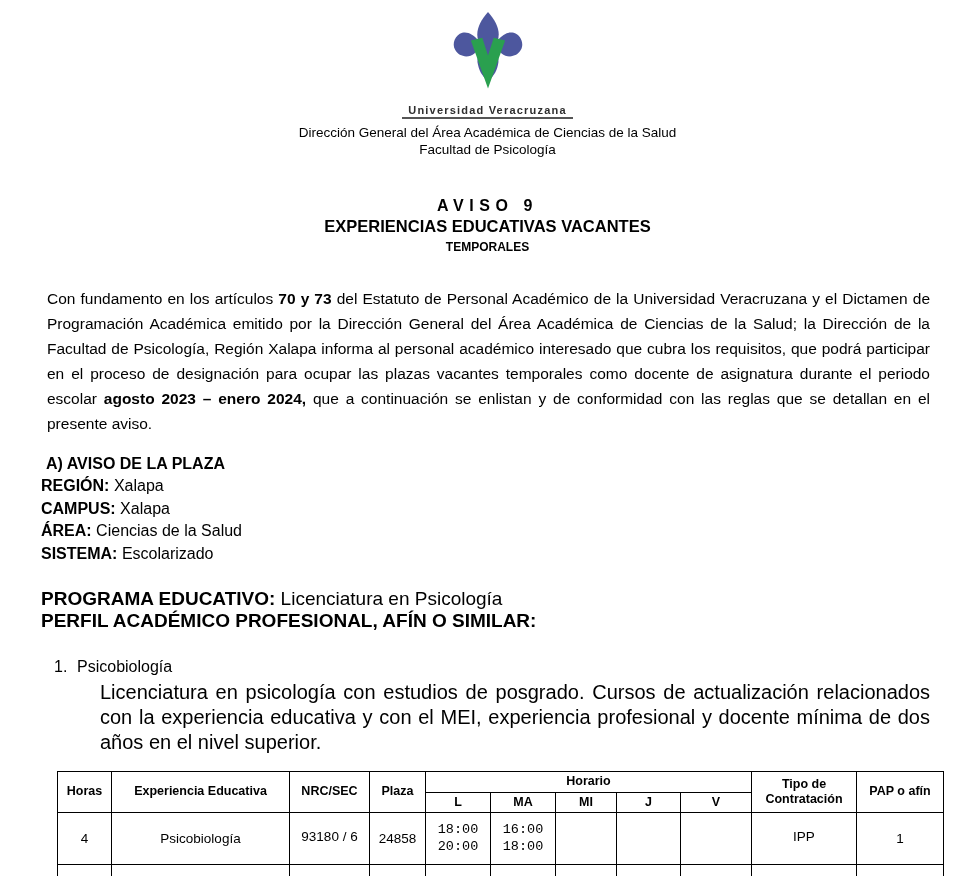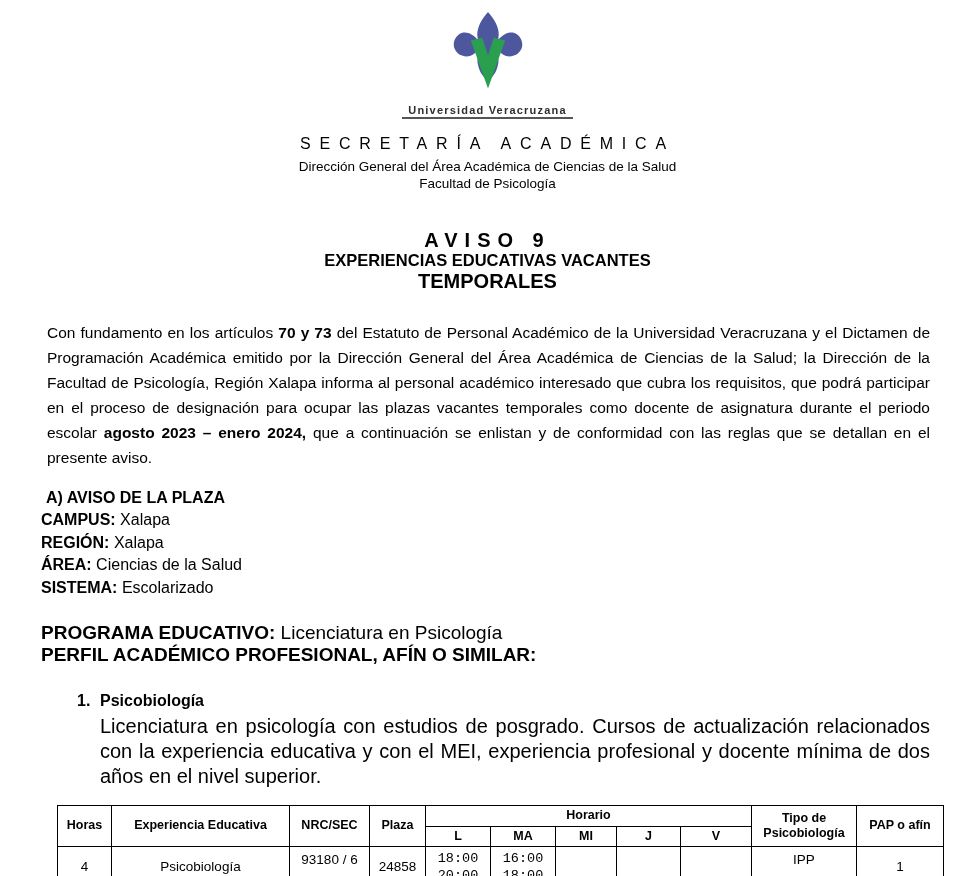--- a/index.html
+++ b/index.html
@@ -18,60 +18,60 @@
     display:inline-block;
     font-size:11px;font-weight:bold;letter-spacing:1.2px;color:#2e2e2e;
     border-bottom:2px solid #555;padding:0 6px 1px 6px;margin-top:12px;
   }
   .header-block{text-align:center;}
   .secretaria{font-size:16px;letter-spacing:0.55em;margin-top:15px;line-height:19px;}
   .direccion{font-size:13.5px;margin-top:5px;line-height:17px;}
   .facultad{font-size:13.5px;line-height:17px;}
   
   .title-block{text-align:center;margin-top:38px;font-weight:bold;}
-  .title-line1{font-size:20px;letter-spacing:0.35em;line-height:20px;}
+  .title-line1{font-size:16px;letter-spacing:0.35em;line-height:20px;}
   .title-line2{font-size:16.5px;line-height:21px;}
-  .title-line3{font-size:20px;line-height:21px;}
+  .title-line3{font-size:12px;line-height:21px;}
   
   .intro{
     margin:28px 45px 4px 47px;
     font-size:15.5px;line-height:25px;text-align:justify;
   }
   .intro b{font-weight:bold;}
   
   .section-a{margin:17px 45px 0 41px;font-size:16px;line-height:22.4px;}
   .section-a-heading{font-weight:bold;padding-left:5px;}
   .kv-line .kv-label{font-weight:bold;}
   
   .programa-block{margin:23px 45px 0 41px;font-size:19px;line-height:22.4px;}
   .kv-label{font-weight:bold;}
   .perfil-heading{font-weight:bold;}
   
   .item-block{margin-top:23px;}
-  .item-header{margin-left:77px;font-weight:bold;font-size:16px;line-height:22px;}
+  .item-header{margin-left:54px;font-weight:normal;font-size:16px;line-height:22px;}
   .item-number{display:inline-block;width:23px;}
   .item-desc{
     margin:2px 45px 0 100px;
     font-size:20px;line-height:25px;text-align:justify;
   }
   
   .table-wrap{margin:16px 0 0 57px;}
   table.plaza-table{
     border-collapse:collapse;table-layout:fixed;width:886px;
     font-size:13px;
   }
   .plaza-table th,.plaza-table td{
     border:1px solid #000;text-align:center;vertical-align:middle;
     padding:0 2px;overflow:hidden;
   }
   .plaza-table th{font-weight:bold;font-size:12.5px;line-height:15px;}
   .hdr-row1 th{height:20px;}
   .hdr-row2 th{height:19px;}
   .data-row td{height:36px;font-size:13.5px;line-height:17px;}
-  .data-row .cell-nrc,.data-row .cell-tipo{vertical-align:top;padding-top:4px;}
+  .data-row .cell-nrc,.data-row .cell-tipo{vertical-align:top;padding-top:15px;}
   .cell-multiline{white-space:pre-line;font-family:Liberation Mono, monospace;}
   .clipped-row td{height:22px;border-bottom:none;}
 </style>
 </head>
 <body>
 
 <div class="page">
 
   <div class="logo-block">
     <svg class="logo-svg" viewBox="0 0 100 112" aria-hidden="true">
@@ -83,37 +83,36 @@
       <path d="M86 29 C96 32 101 44 96 53 C91 63 77 65 69 58 C63 52 61 45 64 39 C70 32 78 27 86 29 Z" fill="#4d579e"></path>
 
       <path d="M50 48 C39 53 33 63 36 74 C38 85 45 93 50 97 C55 93 62 85 64 74 C67 63 61 53 50 48 Z" fill="#4d579e"></path>
 
       <path d="M26 40 L42 36 L50 61 L58 36 L74 40 L50 107 Z" fill="#2aa04f"></path>
     </svg>
     <span class="logo-caption">Universidad Veracruzana</span>
   </div>
 
   <div class="header-block">
-    <div class="secretaria">SECRETARÍA ACADÉMICA</div>
     <div class="direccion">Dirección General del Área Académica de Ciencias de la Salud</div>
     <div class="facultad">Facultad de Psicología</div>
   </div>
 
   <div class="title-block">
     <div class="title-line1">AVISO 9</div>
     <div class="title-line2">EXPERIENCIAS EDUCATIVAS VACANTES</div>
     <div class="title-line3">TEMPORALES</div>
   </div>
 
   <p class="intro"><span>Con fundamento en los artículos </span><b>70 y 73</b><span> del Estatuto de Personal Académico de la Universidad Veracruzana y el Dictamen de Programación Académica emitido por la Dirección General del Área Académica de Ciencias de la Salud; la Dirección de la Facultad de Psicología, Región Xalapa informa al personal académico interesado que cubra los requisitos, que podrá participar en el proceso de designación para ocupar las plazas vacantes temporales como docente de asignatura durante el periodo escolar </span><b>agosto 2023 – enero 2024,</b><span> que a continuación se enlistan y de conformidad con las reglas que se detallan en el presente aviso.</span></p>
 
   <div class="section-a">
     <div class="section-a-heading">A)  AVISO DE LA PLAZA</div>
+    <div class="kv-line"><span class="kv-label">REGIÓN:</span><span> Xalapa</span></div>
     <div class="kv-line"><span class="kv-label">CAMPUS:</span><span> Xalapa</span></div>
-    <div class="kv-line"><span class="kv-label">REGIÓN:</span><span> Xalapa</span></div>
     <div class="kv-line"><span class="kv-label">ÁREA:</span><span> Ciencias de la Salud</span></div>
     <div class="kv-line"><span class="kv-label">SISTEMA:</span><span> Escolarizado</span></div>
   </div>
 
   <div class="programa-block">
     <div><span class="kv-label">PROGRAMA EDUCATIVO:</span><span> Licenciatura en Psicología</span></div>
     <div class="perfil-heading">PERFIL ACADÉMICO PROFESIONAL, AFÍN O SIMILAR:</div>
   </div>
 
   <div class="item-block">
@@ -136,21 +135,21 @@
         <col style="width:105px">
           <col style="width:87px">
       </colgroup>
       <tbody>
           <tr class="hdr-row1">
         <th rowspan="2">Horas</th>
         <th rowspan="2">Experiencia Educativa</th>
         <th rowspan="2">NRC/SEC</th>
         <th rowspan="2">Plaza</th>
         <th colspan="5">Horario</th>
-        <th rowspan="2">Tipo de Psicobiología</th>
+        <th rowspan="2">Tipo de Contratación</th>
         <th rowspan="2">PAP o afín</th>
       </tr>
       <tr class="hdr-row2">
         <th>L</th>
         <th>MA</th>
         <th>MI</th>
         <th>J</th>
         <th>V</th>
       </tr>
       <tr class="data-row">

